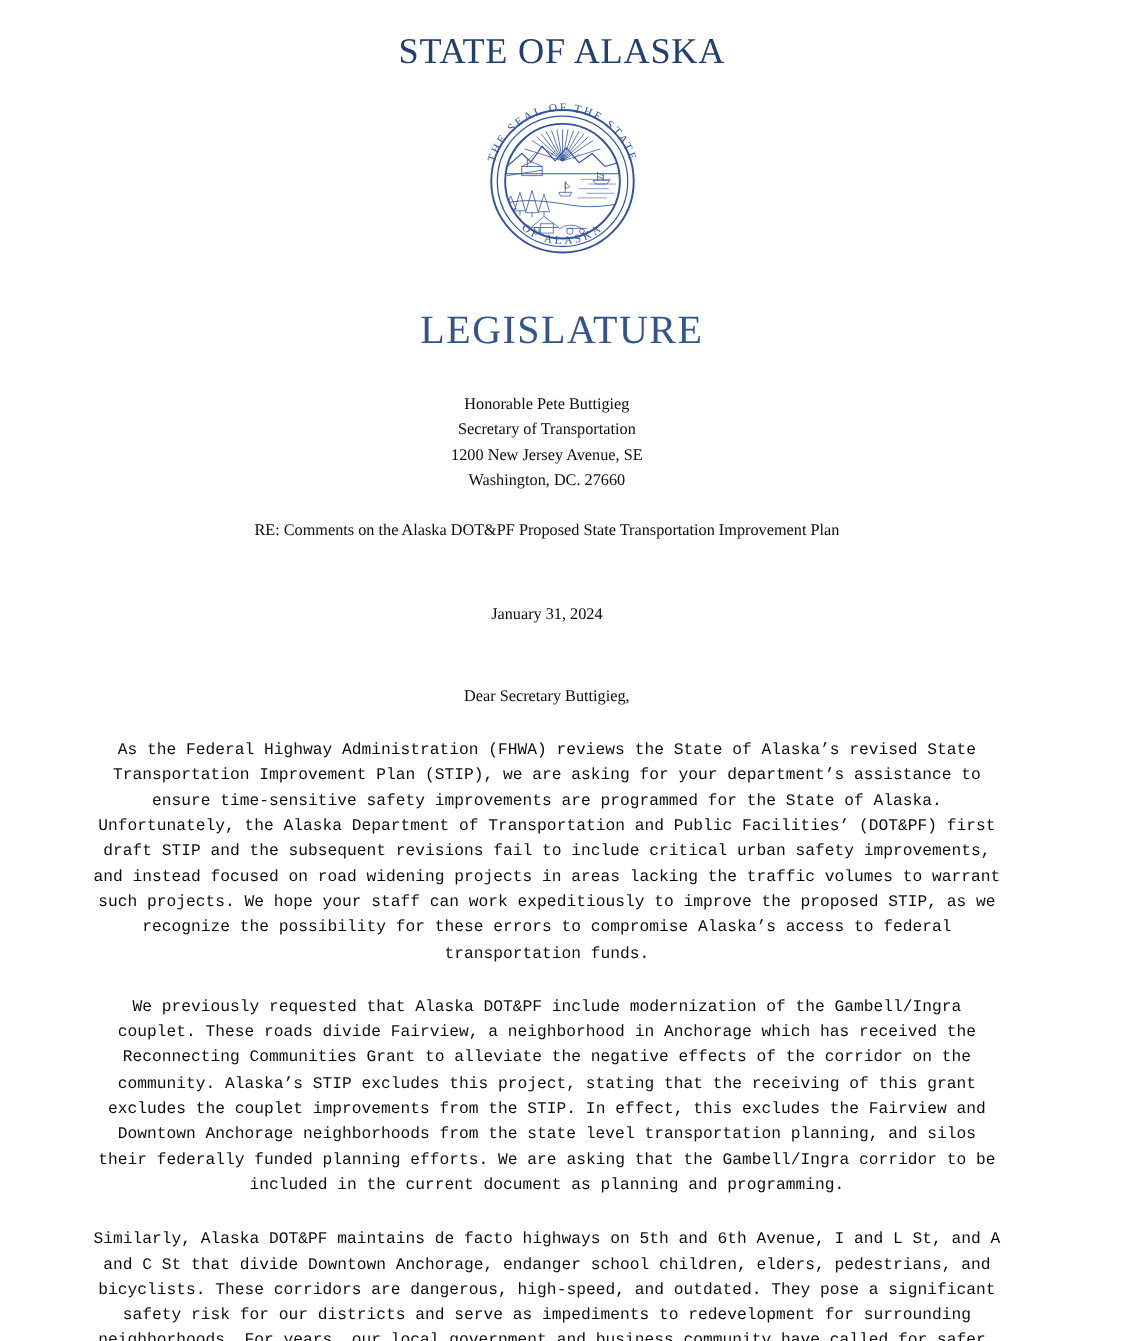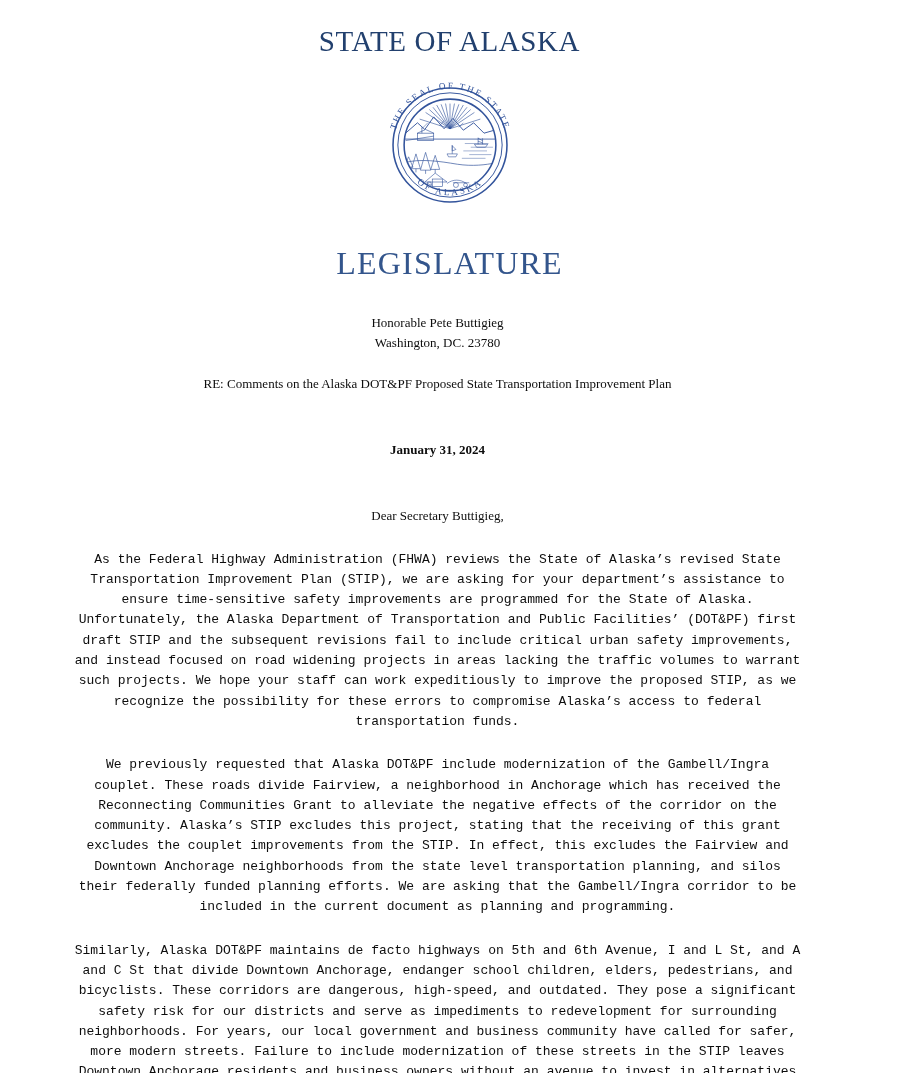--- a/index.html
+++ b/index.html
@@ -60,21 +60,21 @@
   .date-line,
   .salutation,
   .para {
     font-size: 13px;
     line-height: 20.3px;
     color: #0d0d0d;
     text-align: center;
   }
   .addr-block { margin-bottom: 0; }
   .re-line { margin-top: 20px; font-family: Liberation Serif, serif; }
-  .date-line { margin-top: 46px; font-weight: bold; }
+  .date-line { margin-top: 46px; }
   .salutation { margin-top: 46px; }
   .para { margin-top: 23px; font-family: Liberation Mono, monospace; }
 </style>
 </head>
 <body>
 
 <div class="page">
 
   <div class="letterhead">
 
@@ -201,21 +201,23 @@
       </svg>
     </div>
 
     <div class="lh-sub">LEGISLATURE</div>
   </div>
 
   <div class="body-block">
 
     <div class="addr-block">
       <div class="addr-line">Honorable Pete Buttigieg</div>
-      <div class="addr-line">Washington, DC. 23780</div>
+      <div class="addr-line">Secretary of Transportation</div>
+      <div class="addr-line">1200 New Jersey Avenue, SE</div>
+      <div class="addr-line">Washington, DC. 27660</div>
     </div>
 
     <div class="re-line">RE: Comments on the Alaska DOT&amp;PF Proposed State Transportation Improvement Plan</div>
 
     <div class="date-line">January 31, 2024</div>
 
     <div class="salutation">Dear Secretary Buttigieg,</div>
 
     <div class="para">As the Federal Highway Administration (FHWA) reviews the State of Alaska’s revised State Transportation Improvement Plan (STIP), we are asking for your department’s assistance to ensure time-sensitive safety improvements are programmed for the State of Alaska. Unfortunately, the Alaska Department of Transportation and Public Facilities’ (DOT&amp;PF) first draft STIP and the subsequent revisions fail to include critical urban safety improvements, and instead focused on road widening projects in areas lacking the traffic volumes to warrant such projects. We hope your staff can work expeditiously to improve the proposed STIP, as we recognize the possibility for these errors to compromise Alaska’s access to federal transportation funds.</div>
     <div class="para">We previously requested that Alaska DOT&amp;PF include modernization of the Gambell/Ingra couplet. These roads divide Fairview, a neighborhood in Anchorage which has received the Reconnecting Communities Grant to alleviate the negative effects of the corridor on the community. Alaska’s STIP excludes this project, stating that the receiving of this grant excludes the couplet improvements from the STIP. In effect, this excludes the Fairview and Downtown Anchorage neighborhoods from the state level transportation planning, and silos their federally funded planning efforts. We are asking that the Gambell/Ingra corridor to be included in the current document as planning and programming.</div>

